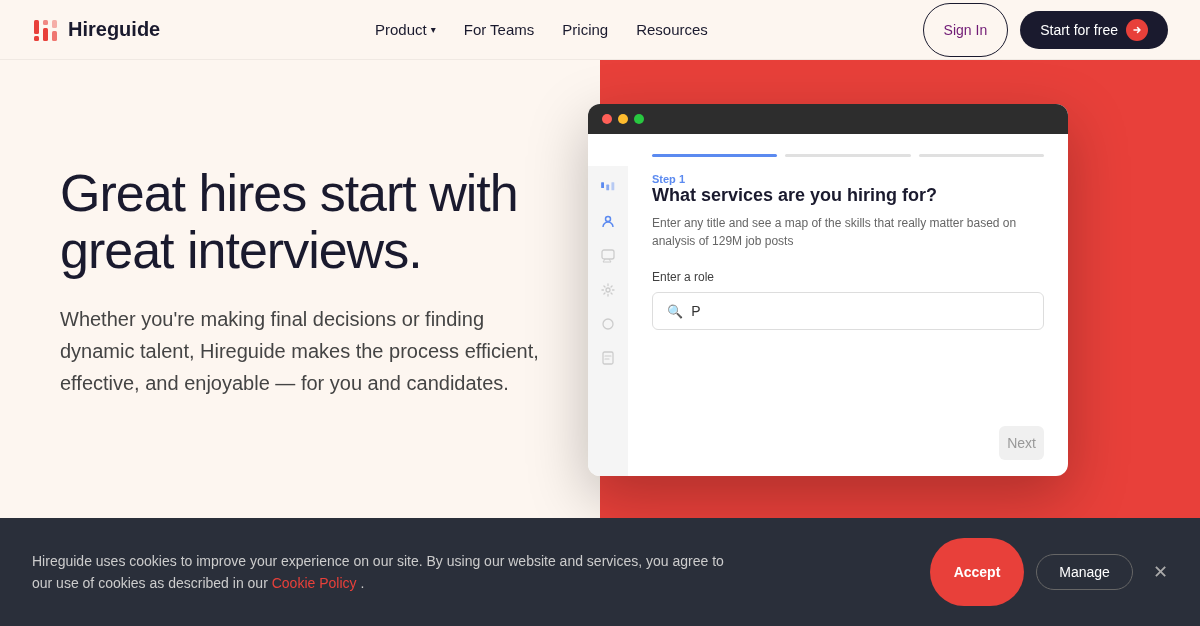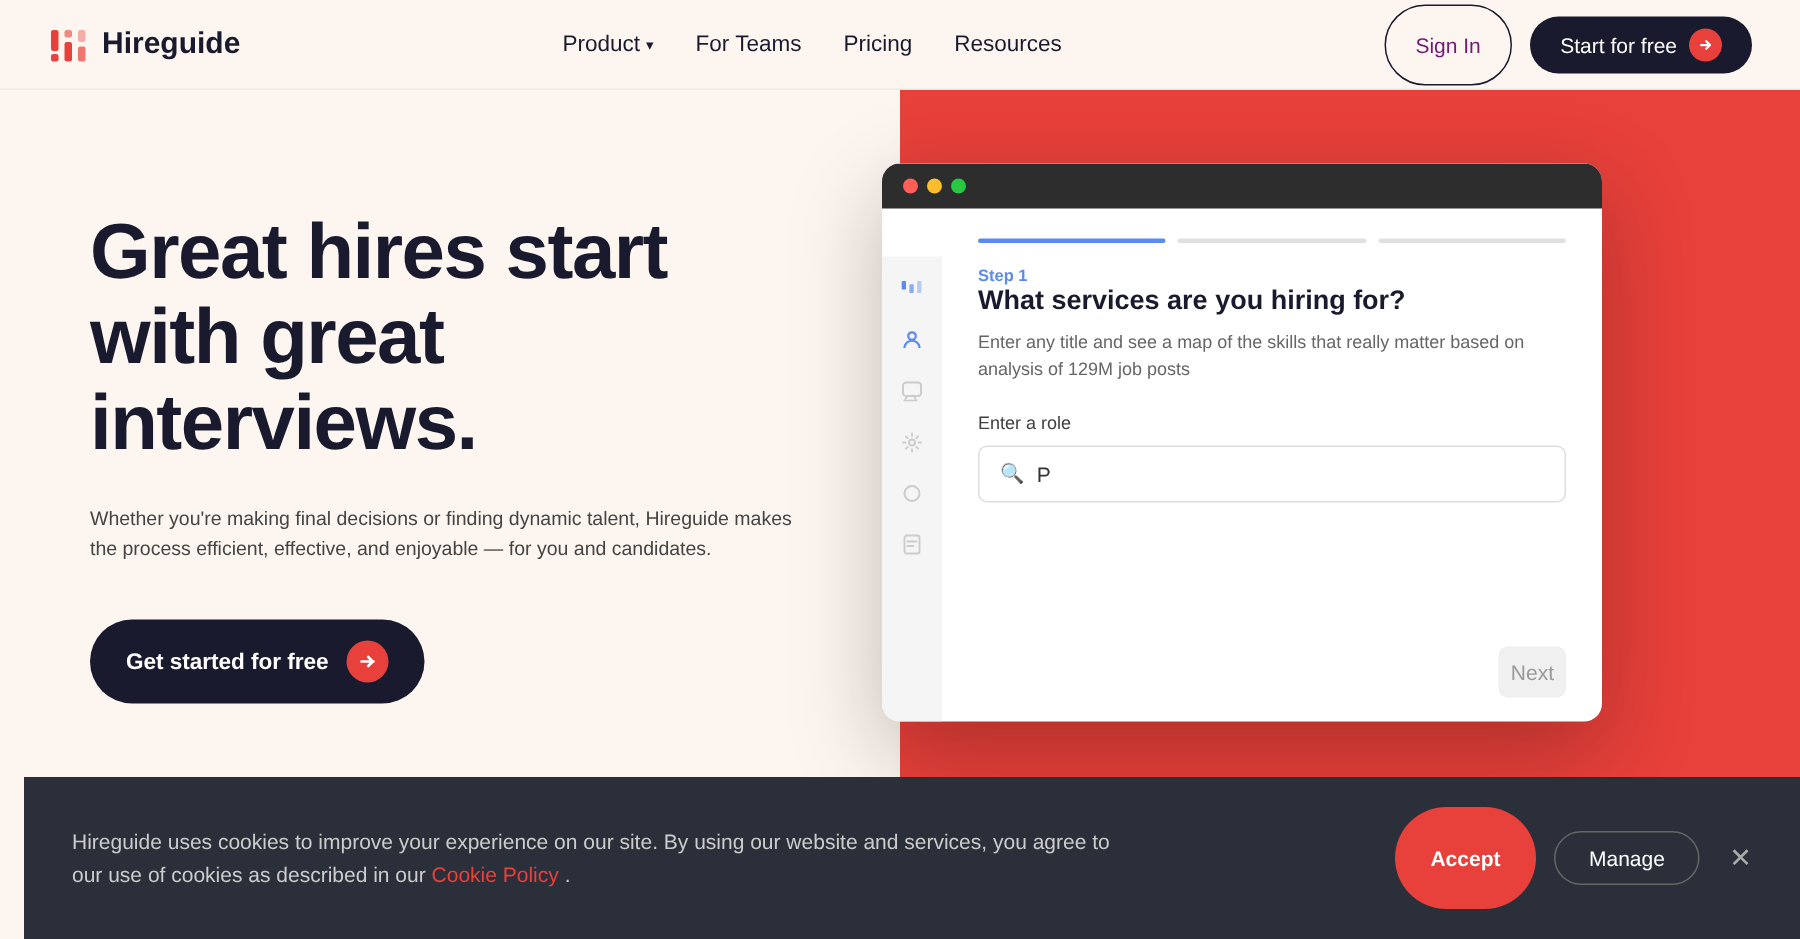--- a/index.html
+++ b/index.html
@@ -49,26 +49,26 @@
       background: #fdf6f0;
       padding: 80px 48px 60px 60px;
       display: flex; flex-direction: column; justify-content: center;
     }
     .hero-right {
       flex: 0 0 50%;
       background: #e8403a;
       position: relative;
     }
     .hero-title {
-      font-size: 52px; font-weight: 700; color: #1a1a2e;
+      font-size: 52px; font-weight: 400; color: #1a1a2e;
       line-height: 1.1; margin-bottom: 24px;
       letter-spacing: -1px;
     }
     .hero-subtitle {
-      font-size: 13px; color: #444; line-height: 1.6;
+      font-size: 20px; color: #444; line-height: 1.6;
       max-width: 480px; margin-bottom: 36px;
     }
     .btn-get-started {
       background: #1a1a2e; color: #fff; border: none; border-radius: 999px;
       padding: 14px 24px; font-size: 15px; cursor: pointer;
       display: inline-flex; align-items: center; gap: 12px; font-weight: 600;
       width: fit-content;
     }
     .btn-get-started .arrow-circle {
       width: 28px; height: 28px; background: #e8403a; border-radius: 50%;
@@ -140,21 +140,21 @@
       padding: 12px 24px 16px;
     }
     .btn-next {
       background: #f0f0f0; color: #999; border: none;
       border-radius: 6px; padding: 9px 8px;
       font-size: 14px; cursor: pointer; font-weight: 500;
     }
 
     
     .cookie-banner {
-      position: fixed; bottom: 0; left: 16px; right: 0;
+      position: fixed; bottom: 0; left: 0; right: 0;
       background: #2a2f3a; color: #fff;
       padding: 20px 32px;
       display: flex; align-items: center; justify-content: space-between;
       gap: 20px; z-index: 200;
     }
     .cookie-text { font-size: 14px; color: #ccc; line-height: 1.6; max-width: 700px; }
     .cookie-link { color: #e8403a; text-decoration: none; }
     .cookie-actions { display: flex; gap: 12px; align-items: center; flex-shrink: 0; }
     .btn-accept {
       background: #e8403a; color: #fff; border: none; border-radius: 999px;
@@ -216,28 +216,20 @@
           </svg>
       </span>
     </button>
   </div>
 </nav>
 
 <div class="hero">
   <div class="hero-left">
     <h1 class="hero-title">Great hires start with great interviews.</h1>
     <p class="hero-subtitle">Whether you're making final decisions or finding dynamic talent, Hireguide makes the process efficient, effective, and enjoyable — for you and candidates.</p>
-    <button class="btn-get-started">
-      <span>Get started for free</span>
-      <span class="arrow-circle">
-        <svg width="12" height="12" viewBox="0 0 12 12" fill="none">
-            <path d="M2 6h8M6.5 3L9.5 6l-3 3" stroke="#fff" stroke-width="1.8" stroke-linecap="round" stroke-linejoin="round"></path>
-          </svg>
-      </span>
-    </button>
   </div>
   <div class="hero-right">
 
     <div class="app-window">
       <div class="window-titlebar">
         <span class="dot dot-red"></span>
         <span class="dot dot-yellow"></span>
         <span class="dot dot-green"></span>
       </div>
       <div style="display:flex; position:relative;">

